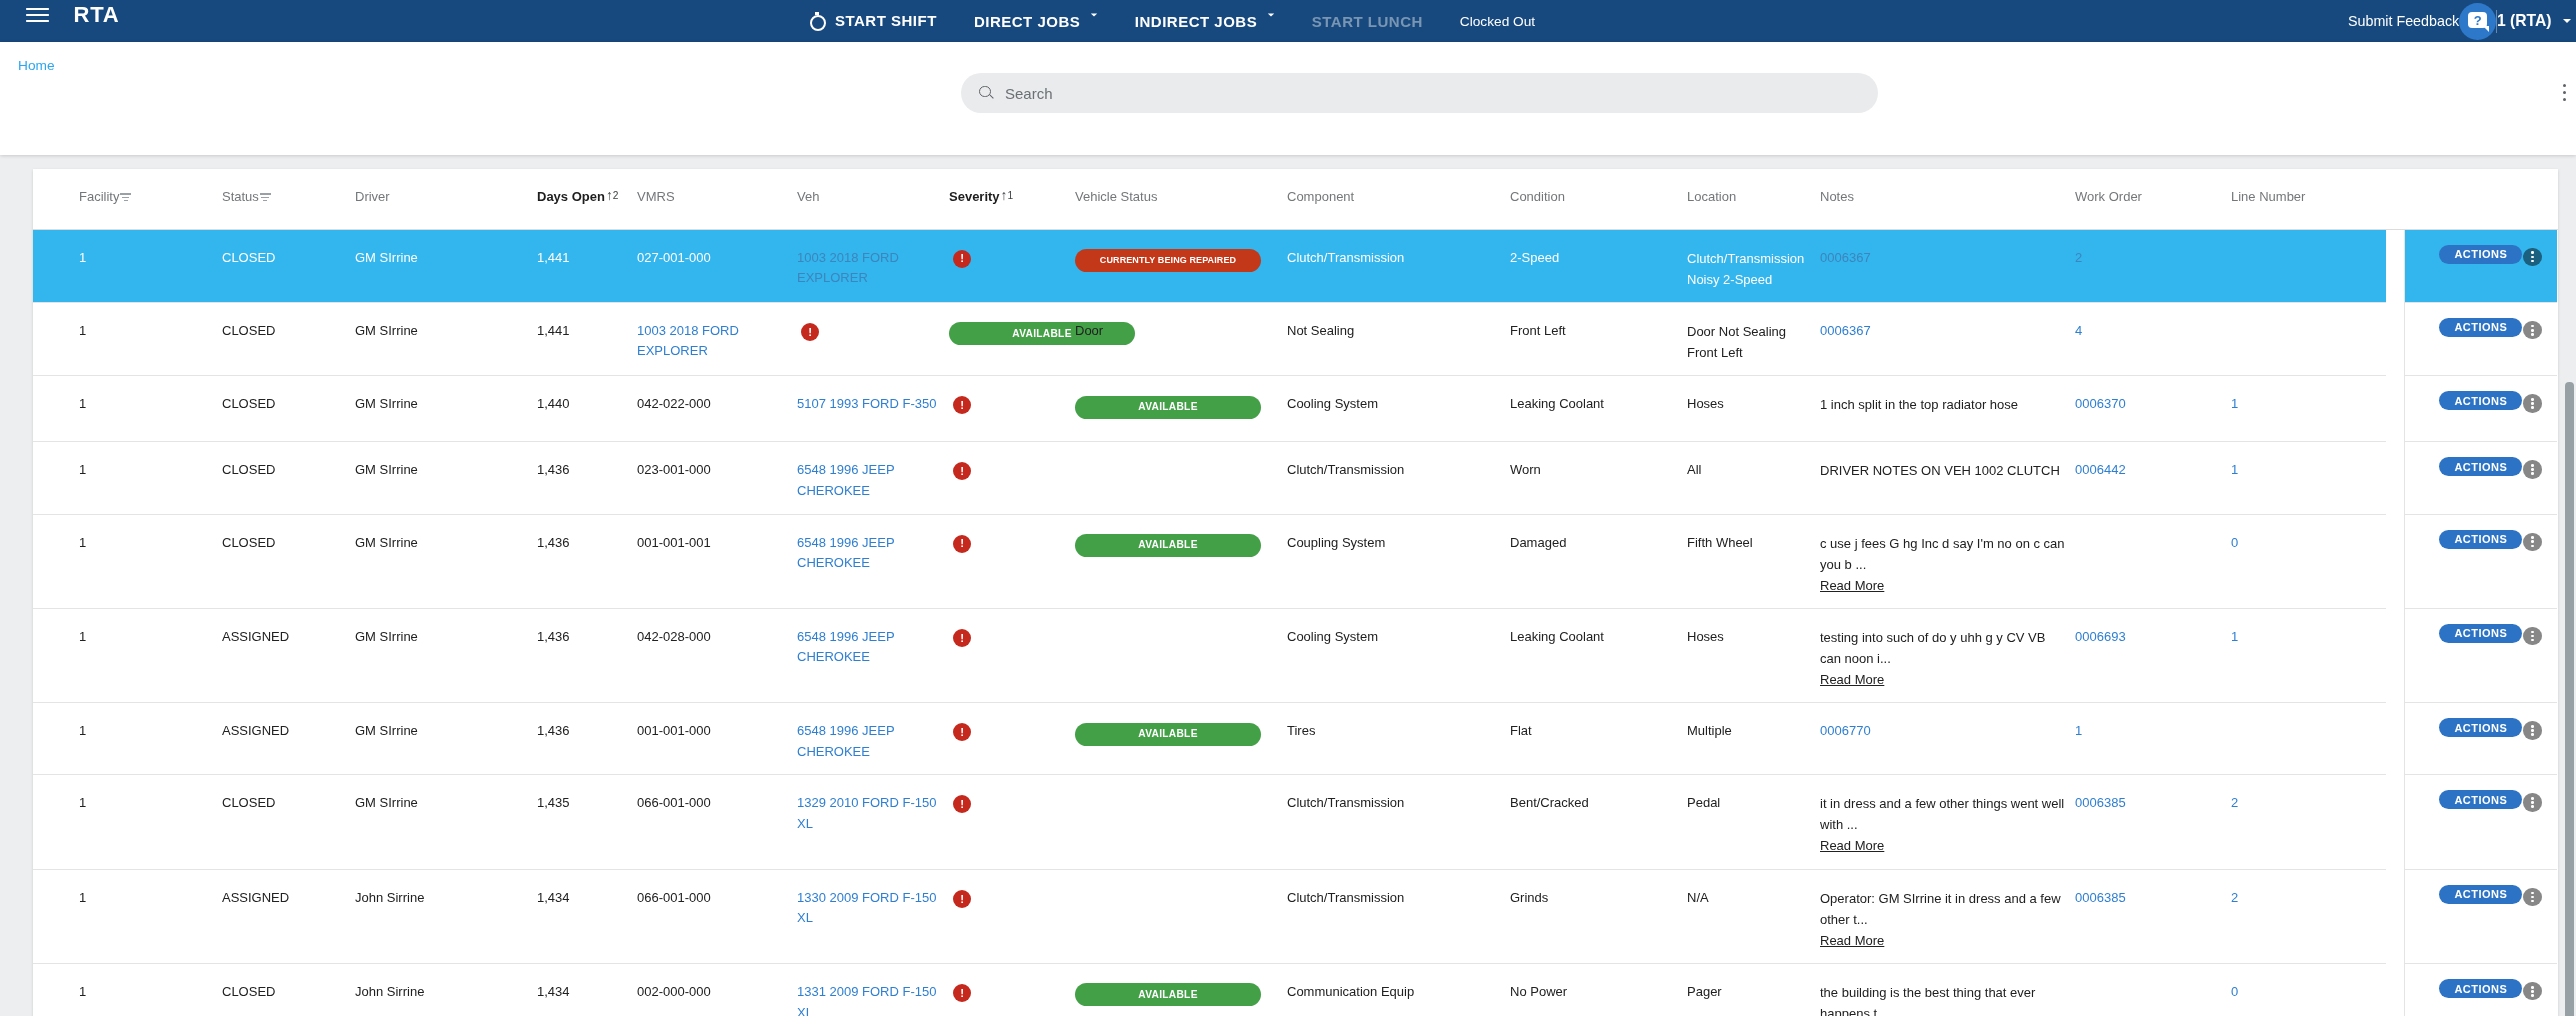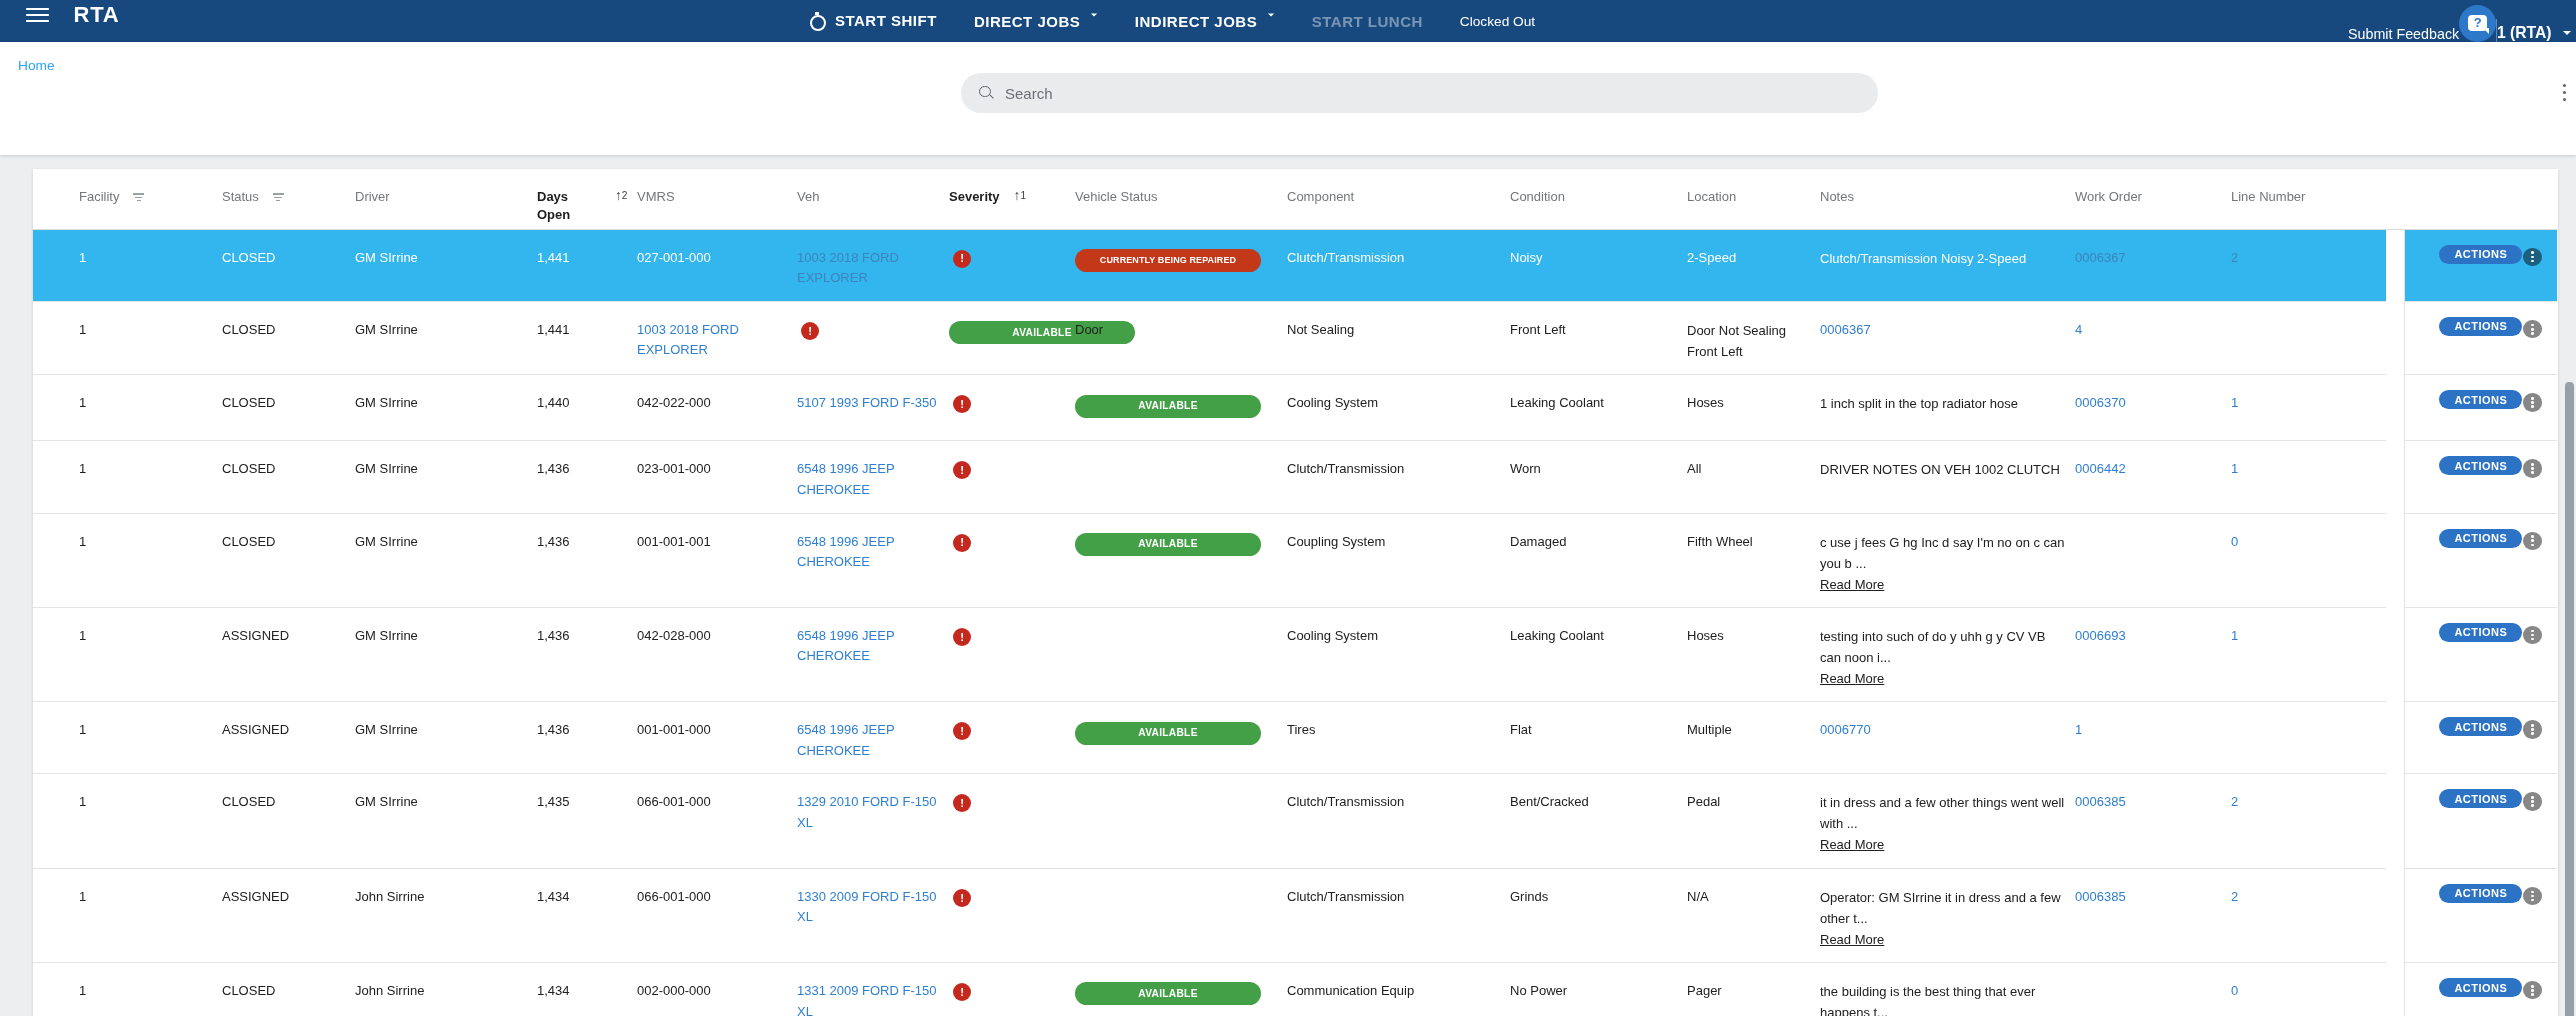--- a/index.html
+++ b/index.html
@@ -16,21 +16,21 @@
   .nav-item { display:flex; gap:9.6px; background:none; border:none; color:#fff;
               font-family:inherit; font-size:15px; font-weight:700; letter-spacing:0.5px; cursor:pointer; }
   .nav-item.disabled { color:rgba(255,255,255,0.42); cursor:default; }
   .clock-status { font-size:13.7px; font-weight:400; }
   .caret-down { width:0; height:0; border-left:4.1px solid transparent; border-right:4.1px solid transparent;
                 border-top:4.8px solid #fff; display:inline-block; }
   .stopwatch { position:relative; width:16.4px; height:19px; display:inline-block; }
   .stopwatch::before { content:""; position:absolute; left:6.1px; top:0; width:4.1px; height:3.4px; background:#fff; }
   .stopwatch::after { content:""; position:absolute; left:0.7px; top:3.4px; width:12.3px; height:12.3px;
                       border:2px solid #fff; border-radius:50%; }
-  .nav-right { position:absolute; right:5.5px; top:0; height:42px; display:flex; align-items:flex-end; }
+  .nav-right { position:absolute; right:5.5px; top:0; height:42px; display:flex; align-items:center; }
   .feedback-link { font-size:14.3px; font-weight:400; cursor:pointer; }
   .avatar { width:37px; height:37px; border-radius:50%; background:var(--avatar_bg); position:relative; cursor:pointer; }
   .avatar .bubble { position:absolute; left:9px; top:9.6px; width:19px; height:16.4px; background:#fff;
                     border-radius:4.1px; display:flex; align-items:center; justify-content:center;
                     color:var(--avatar_bg); font-size:13px; font-weight:700; }
   .avatar .bubble::after { content:""; position:absolute; right:-1.4px; bottom:-3.4px; width:0; height:0;
                     border-left:6.8px solid transparent; border-top:6.8px solid #fff; }
   .nav-divider { width:0.7px; height:23px; background:rgba(255,255,255,0.35); }
   .user-menu { display:flex; align-items:center; gap:11px; font-size:15.7px; font-weight:700; cursor:pointer; }
 
@@ -52,21 +52,21 @@
   .kebab-v i { width:3.4px; height:3.4px; border-radius:50%; background:#5F6368; }
   .header-kebab { position:absolute; right:9.6px; top:42px; }
 
   
   .content { position:relative; height:887px; padding-top:13.7px; }
   .table-card { position:relative; margin-left:33px; width:2525px; height:873px; background:#fff;
                 overflow:hidden; box-shadow:0 0.7px 2.7px rgba(0,0,0,0.15); }
   .grid14 { display:grid; grid-template-columns:189px 133px 182px 100px 160px 152px 126px 212px 223px 177px 133px 255px 156px 153px; }
   .thead { display:flex; height:61px; border-bottom:0.7px solid #DCDCDC; background:#fff; }
   .thead-cells { width:2353px; }
-  .th { padding:19px 9.6px 0 0; font-size:13px; color:#74777A; display:flex; align-items:flex-start; gap:14px; line-height:18px; }
+  .th { padding:19px 9.6px 0 0; font-size:13px; color:#74777A; display:flex; align-items:flex-start; gap:1px; line-height:18px; }
   .th:first-child { padding-left:46px; }
   .th.bold .th-label { color:#1E1E1E; font-weight:700; }
   .filter-icon { display:inline-flex; flex-direction:column; gap:2px; margin-top:5.5px; }
   .filter-icon i { display:block; height:1.4px; background:#9AA0A6; }
   .filter-icon i:nth-child(1){ width:11px; } .filter-icon i:nth-child(2){ width:7.5px; margin-left:1.4px;} .filter-icon i:nth-child(3){ width:4.1px; margin-left:3.4px;}
   .sort { color:#3F4245; font-size:13.7px; line-height:16.4px; white-space:nowrap; }
   .sort em { font-style:normal; font-size:10.2px; vertical-align:1.4px; }
 
   .tr { display:flex; }
   .scroll-cells { width:2353px; border-bottom:0.7px solid #E4E4E4; }
@@ -226,21 +226,20 @@
       <div class="td c-days">1,441</div>
       <div class="td c-vmrs">027-001-000</div>
       <div class="td c-veh"><a class="veh-link">1003 2018 FORD EXPLORER</a></div>
       <div class="td c-sev">
               <span class="sev-icon">!</span>
             </div>
       <div class="td c-vstatus">
               <span class="pill red">CURRENTLY BEING REPAIRED</span>
             </div>
       <div class="td c-component">Clutch/Transmission</div>
-      <div class="td c-condition">Noisy</div>
       <div class="td c-location">2-Speed</div>
       <div class="td c-notes"><span>Clutch/Transmission Noisy 2-Speed</span></div>
       <div class="td c-wo"><a class="wo-link">0006367</a></div>
       <div class="td c-line"><a class="line-link">2</a></div>
     </div>
     <div class="gap-strip"></div>
     <div class="actions-cell" style="min-height: 67px;">
       <button class="actions-btn">ACTIONS</button>
       <button class="kebab-btn">
               <i></i>

